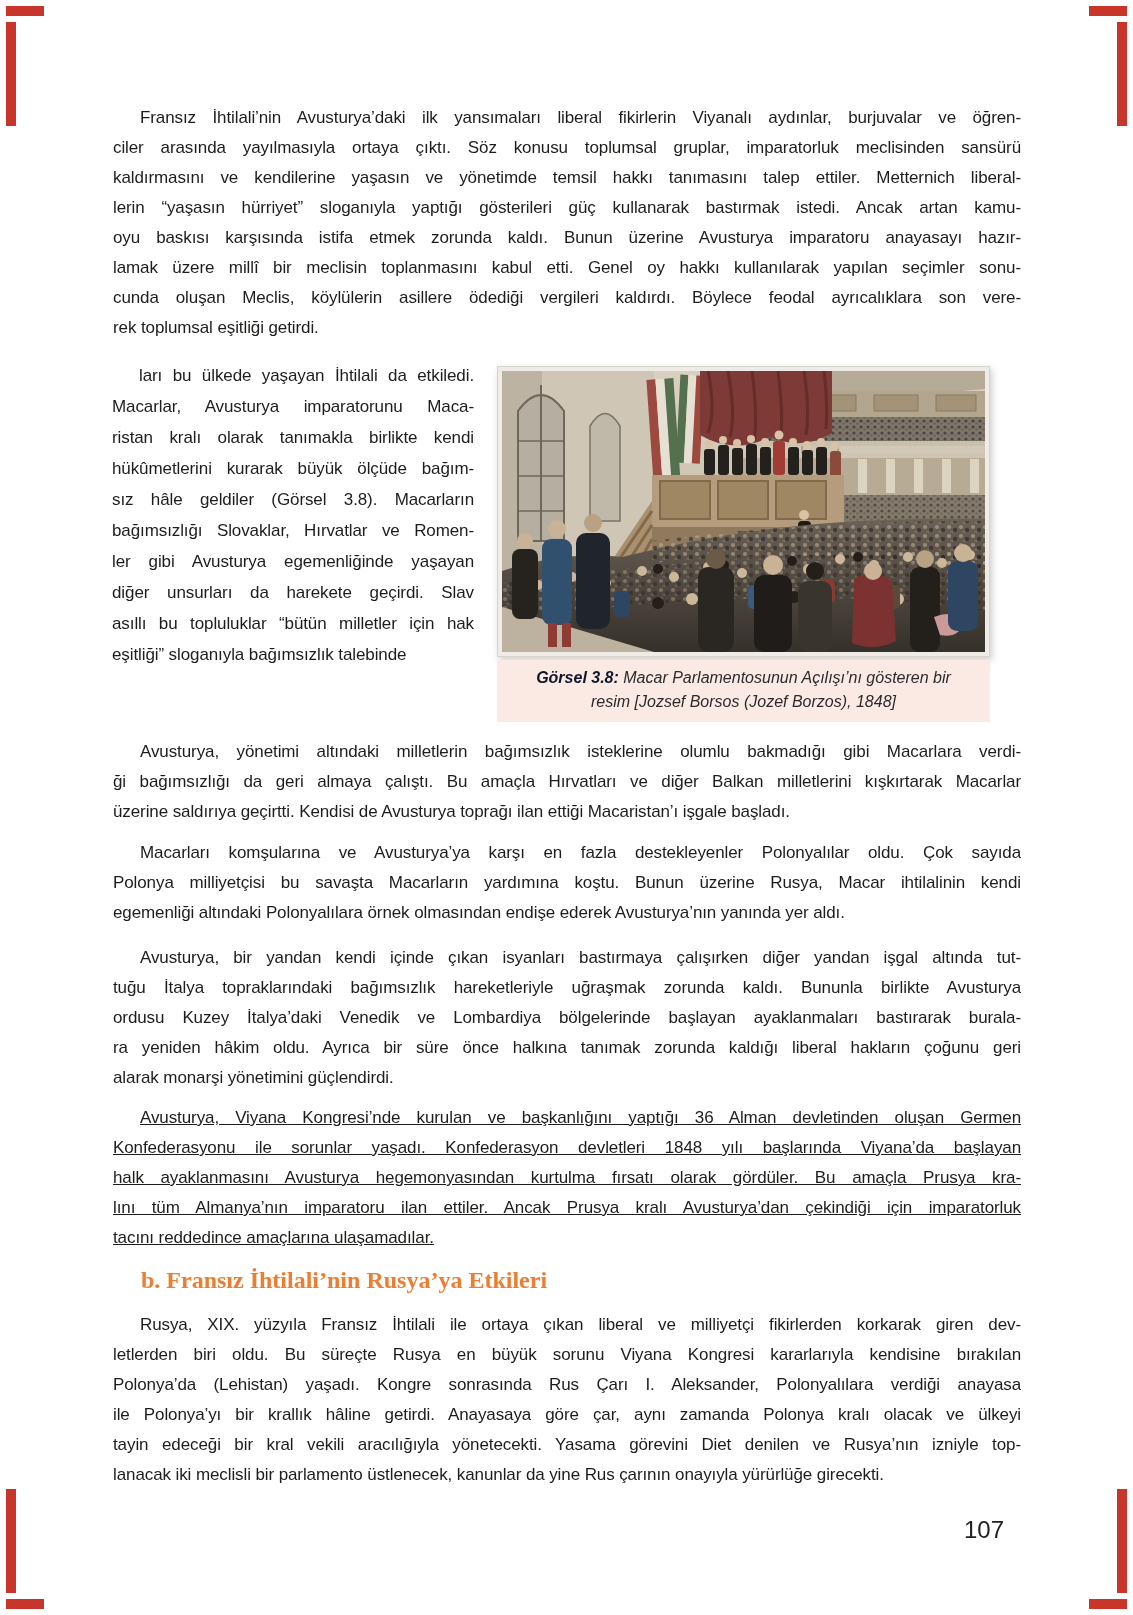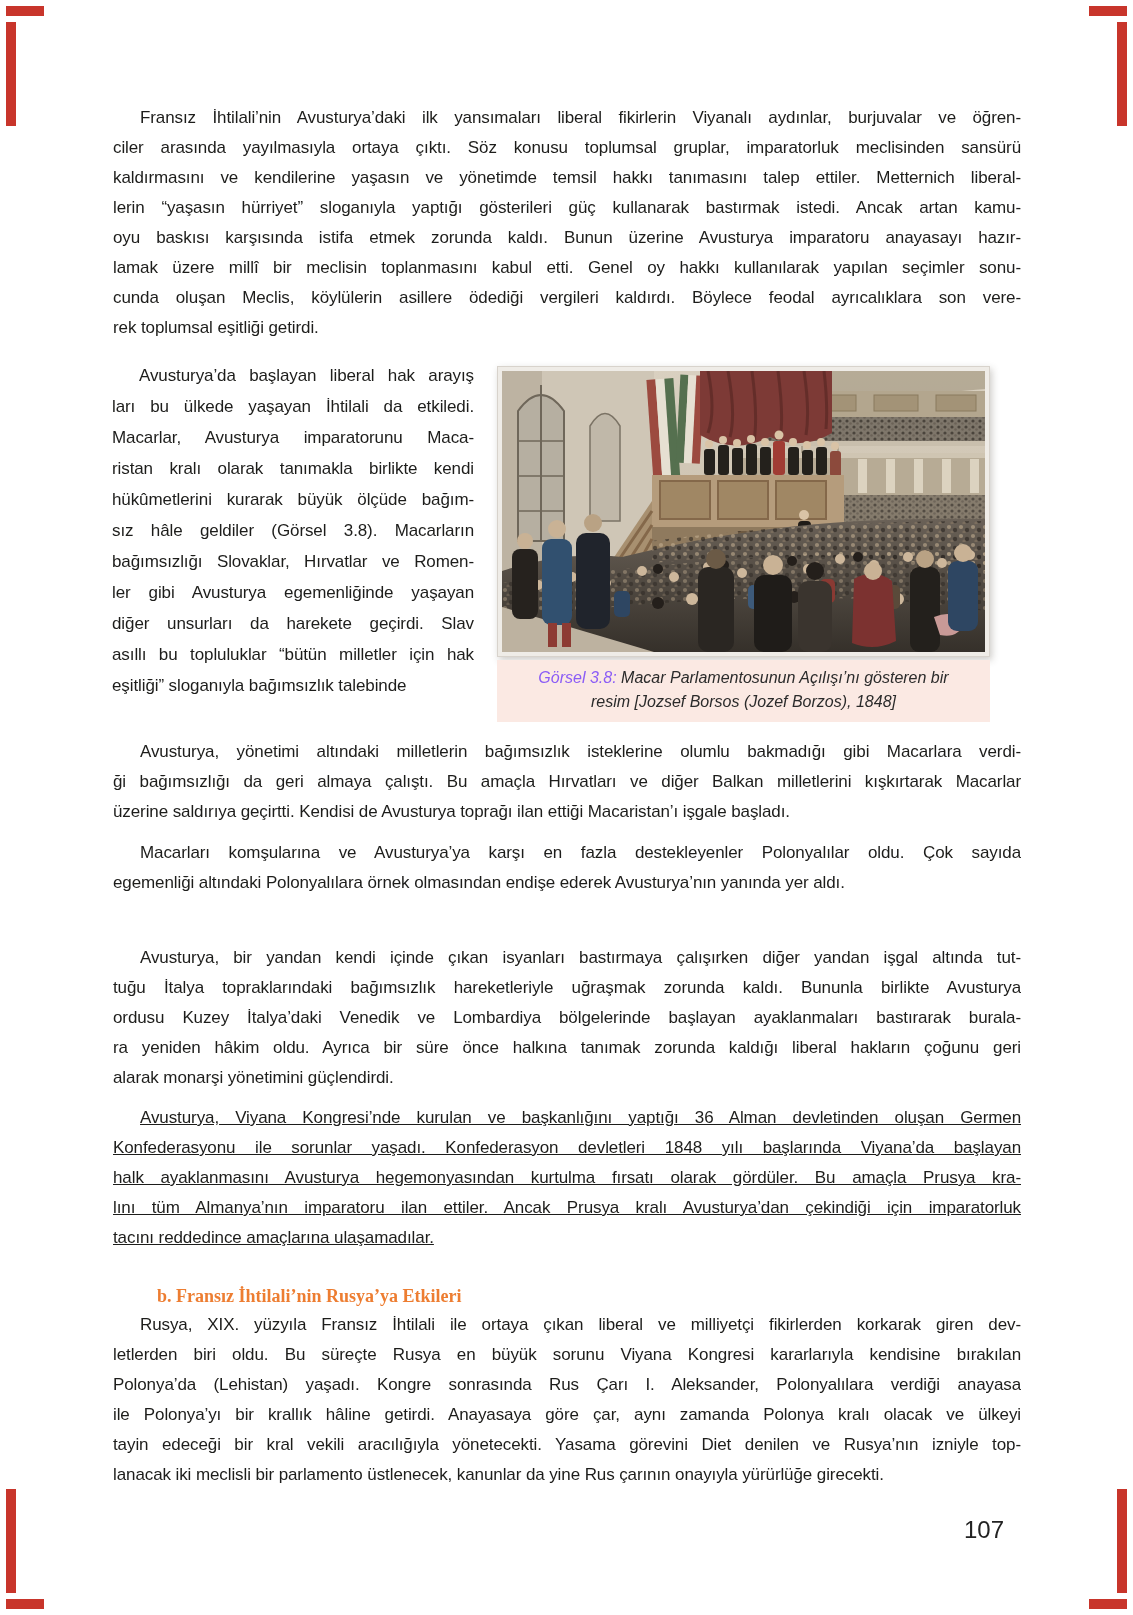--- a/index.html
+++ b/index.html
@@ -27,36 +27,36 @@
 
   .p1{left:113px;top:103px;width:908px;}
   .colpara{left:112px;top:360px;width:362px;}
   .p2{left:113px;top:737px;width:908px;}
   .p3{left:113px;top:838px;width:908px;}
   .p4{left:113px;top:943px;width:908px;}
   .p5{left:113px;top:1103px;width:908px;text-decoration:underline;}
   .p6{left:113px;top:1310px;width:908px;}
 
   .section-heading{
-    position:absolute;left:141px;top:1264px;margin:16px;width:700px;
+    position:absolute;left:141px;top:1264px;margin:0;width:700px;
     font-family:"Liberation Serif","DejaVu Serif",serif;
-    font-weight:bold;font-size:18px;line-height:32px;color:#ED7D31;
+    font-weight:bold;font-size:24px;line-height:32px;color:#ED7D31;
   }
 
   figure.g38{position:absolute;left:497px;top:366px;width:493px;margin:0;}
   .imgframe{
     width:483px;height:281px;background:#efece7;padding:4px;
     border:1px solid #d8d3cc;box-shadow:2px 3px 7px rgba(60,50,40,.25);
   }
   .imgframe svg{display:block;width:483px;height:281px;}
   figcaption.capbox{
     margin-top:3px;width:461px;padding:6px 16px 8px 16px;background:#FBE9E3;
     font-size:16px;line-height:24px;font-style:italic;color:#2b2b2b;text-align:center;
   }
-  .caplabel{font-weight:normal;color:#8b5cf6;}
+  .caplabel{font-weight:bold;color:#0f172a;}
 
   .pageno{position:absolute;left:0;top:1516px;width:1004px;text-align:right;
     font-size:24px;color:#222;}
 </style>
 </head>
 <body>
 
 <div class="page">
 
   <div class="cmark tl-h"></div>
@@ -73,21 +73,20 @@
       <div class="tline">ciler arasında yayılmasıyla ortaya çıktı. Söz konusu toplumsal gruplar, imparatorluk meclisinden sansürü</div>
       <div class="tline">kaldırmasını ve kendilerine yaşasın ve yönetimde temsil hakkı tanımasını talep ettiler. Metternich liberal-</div>
       <div class="tline">lerin “yaşasın hürriyet” sloganıyla yaptığı gösterileri güç kullanarak bastırmak istedi. Ancak artan kamu-</div>
       <div class="tline">oyu baskısı karşısında istifa etmek zorunda kaldı. Bunun üzerine Avusturya imparatoru anayasayı hazır-</div>
       <div class="tline">lamak üzere millî bir meclisin toplanmasını kabul etti. Genel oy hakkı kullanılarak yapılan seçimler sonu-</div>
       <div class="tline">cunda oluşan Meclis, köylülerin asillere ödediği vergileri kaldırdı. Böylece feodal ayrıcalıklara son vere-</div>
       <div class="tline">rek toplumsal eşitliği getirdi.</div>
     </div>
 
   <div class="tb colpara">
-      <div class="tline">Avusturya’da başlayan liberal hak arayış</div>
       <div class="tline">ları bu ülkede yaşayan İhtilali da etkiledi.</div>
       <div class="tline">Macarlar, Avusturya imparatorunu Maca-</div>
       <div class="tline">ristan kralı olarak tanımakla birlikte kendi</div>
       <div class="tline">hükûmetlerini kurarak büyük ölçüde bağım-</div>
       <div class="tline">sız hâle geldiler (Görsel 3.8). Macarların</div>
       <div class="tline">bağımsızlığı Slovaklar, Hırvatlar ve Romen-</div>
       <div class="tline">ler gibi Avusturya egemenliğinde yaşayan</div>
       <div class="tline">diğer unsurları da harekete geçirdi. Slav</div>
       <div class="tline">asıllı bu topluluklar “bütün milletler için hak</div>
       <div class="tline">eşitliği” sloganıyla bağımsızlık talebinde</div>
@@ -309,20 +308,21 @@
     </figcaption>
   </figure>
 
   <div class="tb p2">
       <div class="tline">Avusturya, yönetimi altındaki milletlerin bağımsızlık isteklerine olumlu bakmadığı gibi Macarlara verdi-</div>
       <div class="tline">ği bağımsızlığı da geri almaya çalıştı. Bu amaçla Hırvatları ve diğer Balkan milletlerini kışkırtarak Macarlar</div>
       <div class="tline">üzerine saldırıya geçirtti. Kendisi de Avusturya toprağı ilan ettiği Macaristan’ı işgale başladı.</div>
     </div>
   <div class="tb p3">
       <div class="tline">Macarları komşularına ve Avusturya’ya karşı en fazla destekleyenler Polonyalılar oldu. Çok sayıda</div>
+      <div class="tline">Polonya milliyetçisi bu savaşta Macarların yardımına koştu. Bunun üzerine Rusya, Macar ihtilalinin kendi</div>
       <div class="tline">egemenliği altındaki Polonyalılara örnek olmasından endişe ederek Avusturya’nın yanında yer aldı.</div>
     </div>
   <div class="tb p4">
       <div class="tline">Avusturya, bir yandan kendi içinde çıkan isyanları bastırmaya çalışırken diğer yandan işgal altında tut-</div>
       <div class="tline">tuğu İtalya topraklarındaki bağımsızlık hareketleriyle uğraşmak zorunda kaldı. Bununla birlikte Avusturya</div>
       <div class="tline">ordusu Kuzey İtalya’daki Venedik ve Lombardiya bölgelerinde başlayan ayaklanmaları bastırarak burala-</div>
       <div class="tline">ra yeniden hâkim oldu. Ayrıca bir süre önce halkına tanımak zorunda kaldığı liberal hakların çoğunu geri</div>
       <div class="tline">alarak monarşi yönetimini güçlendirdi.</div>
     </div>
   <div class="tb p5">

